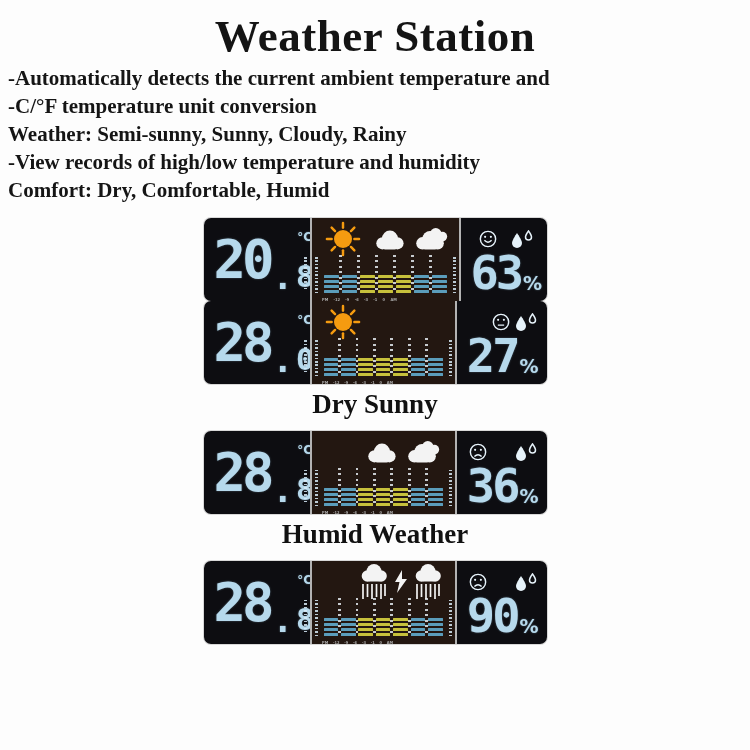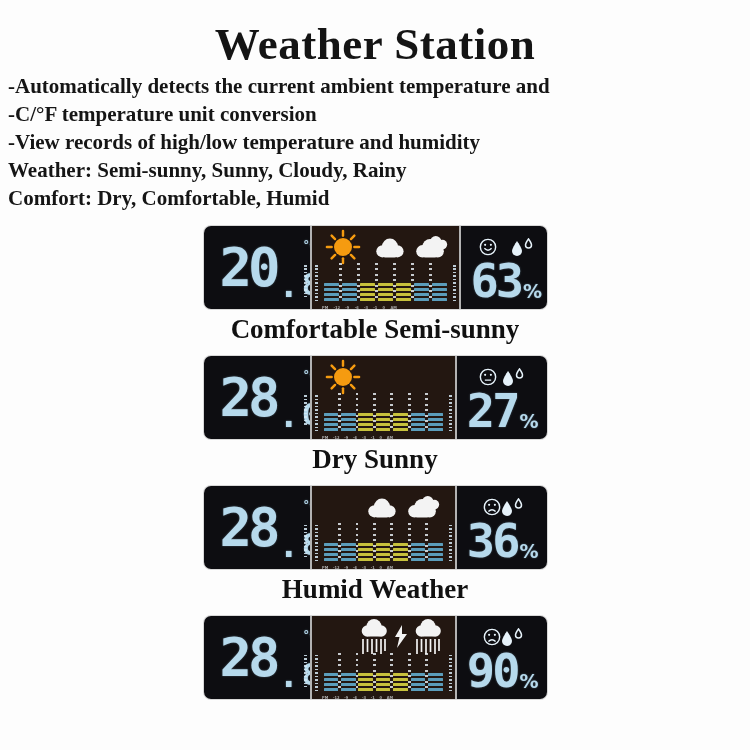--- a/index.html
+++ b/index.html
@@ -1,39 +1,39 @@
 <!DOCTYPE html>
 <html style="--digit: #b6d9ec; --bar-blue: #5b9dbb; --bar-yellow: #c7c13c; --panel-bg: #0d0d11; --graph-bg: #231711;"><head>
 <meta charset="utf-8">
 <style>
   html,body{margin:0;padding:0;}
   body{width:750px;height:750px;background:#fdfdfd;overflow:hidden;
        font-family:"Liberation Serif", serif;}
   .page{width:750px;height:750px;position:relative;}
 
   
-  .title{margin:18px 0 0 0;text-align:center;font-weight:700;font-size:45px;
+  .title{margin:10px 0 0 0;text-align:center;font-weight:700;font-size:45px;
          letter-spacing:.5px;color:#141414;line-height:52px;}
   .features{margin:2px 0 0 8px;color:#151515;}
   .feature-line{font-weight:700;font-size:21px;line-height:28px;white-space:nowrap;}
 
   
   .panels{margin-top:14px;display:flex;flex-direction:column;align-items:center;}
   .station-block{display:flex;flex-direction:column;align-items:center;}
   .station{width:343px;height:83px;display:flex;border-radius:7px;overflow:hidden;
            box-shadow:0 0 0 1px #d8d8d8;}
   .caption{font-weight:700;font-size:27px;color:#111;text-align:center;margin:5px 0 11px 0;}
 
   .sec{position:relative;box-sizing:border-box;}
   .sec.temp{width:106px;background:var(--panel-bg);display:flex;align-items:center;
-            padding-left:16px;}
+            padding-left:10px;}
   .sec.graph{width:151px;background:var(--graph-bg);border-left:2px solid #b3b3b3;
              border-right:2px solid #b3b3b3;display:flex;flex-direction:column;}
   .sec.hum{flex:1;background:var(--panel-bg);display:flex;flex-direction:column;
-           padding:12px 8px 6px 10px;align-items:center;}
+           padding:12px 8px 6px 10px;}
 
   
   .lcd{font-family:"DejaVu Sans Mono", monospace;font-weight:700;color:var(--digit);
        text-shadow:0 0 2px rgba(170,215,240,.4);}
   .big{font-size:54px;letter-spacing:-4px;line-height:60px;}
   .dot{font-size:34px;align-self:flex-end;margin:0 0 4px 2px;}
   .tcol{display:flex;flex-direction:column;align-items:center;justify-content:space-between;
         height:60px;margin-left:3px;padding:3px 0 0 0;}
   .unit{font-size:12px;letter-spacing:0;line-height:12px;font-family:"DejaVu Sans",sans-serif;}
   .small{font-size:30px;line-height:28px;letter-spacing:-1px;}
@@ -77,23 +77,23 @@
 <body>
 
 <div class="page">
   <h1 class="title">Weather Station</h1>
   <div class="features">
   <div class="feature-line">-Automatically detects the current ambient temperature and</div>
 
 
   <div class="feature-line">-C/°F temperature unit conversion</div>
 
+  <div class="feature-line">Weather: Semi-sunny, Sunny, Cloudy, Rainy</div>
+
   <div class="feature-line">-View records of high/low temperature and humidity</div>
-
-  <div class="feature-line">Weather: Semi-sunny, Sunny, Cloudy, Rainy</div>
 
   <div class="feature-line">Comfort: Dry, Comfortable, Humid</div>
 </div>
   <div class="panels">
   <div class="station-block">
     <div class="station">
       <div class="sec temp">
         <span class="lcd big">20</span>
         <span class="lcd dot">.</span>
         <span class="tcol">
@@ -226,21 +226,20 @@
                   <path d="M17.5 1 C17.5 1 14.5 5.2 14.5 7 a3 3 0 0 0 6 0 C20.5 5.2 17.5 1 17.5 1 Z" fill="none" stroke="#e6f2fa" stroke-width="1.5"></path>
                 </svg>
               </span>
             </div>
         <div class="hval">
           <span class="lcd hbig">63</span>
           <span class="lcd hunit">%</span>
         </div>
       </div>
     </div>
-    <div class="caption">Comfortable Semi-sunny</div>
   </div>
 
   <div class="station-block">
     <div class="station">
       <div class="sec temp">
         <span class="lcd big">28</span>
         <span class="lcd dot">.</span>
         <span class="tcol">
           <span class="lcd unit">°C</span>
           <span class="lcd small">0</span>

